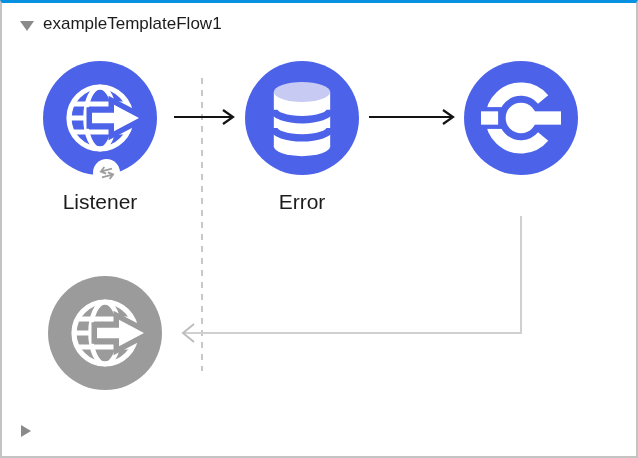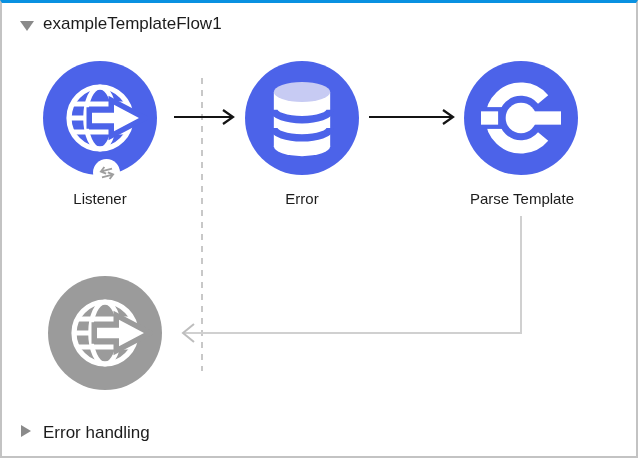--- a/index.html
+++ b/index.html
@@ -22,21 +22,21 @@
     border-top:10px solid var(--triangle-gray);cursor:pointer}
   .tri-right{position:absolute;width:0;height:0;
     border-top:6.5px solid transparent;border-bottom:6.5px solid transparent;
     border-left:10px solid var(--triangle-gray);cursor:pointer}
   .section-title{position:absolute;font-size:17px;color:var(--text-color);
     white-space:nowrap;cursor:default}
   .node{position:absolute;width:114px;height:114px;border-radius:50%;
     display:flex;align-items:center;justify-content:center;cursor:pointer}
   .node.blue{background:var(--node-blue);color:var(--node-blue)}
   .node.gray{background:var(--node-gray);color:var(--node-gray)}
-  .node-label{position:absolute;transform:translateX(-50%);font-size:15px;
+  .node-label{position:absolute;transform:translateX(-50%);font-size:21px;
     color:var(--text-color);white-space:nowrap;cursor:default}
   .badge{position:absolute;left:50px;top:98px;width:27px;height:27px;border-radius:50%;
     background:#fff;display:flex;align-items:center;justify-content:center}
   .ink{stroke:#fff;fill:none}
   .dbtop{fill:var(--db-top)}
   .dbcut{stroke:var(--node-blue);fill:none}
 </style>
 </head>
 <body>
 
@@ -99,30 +99,28 @@
 
   <div class="node blue" style="left:462px;top:58px">
     <svg width="80" height="80" viewBox="-18 -18 36 36">
       <path d="M9.96,-8.36 A13,13 0 1 0 9.96,8.36" fill="none" stroke="#fff" stroke-width="6"></path>
       <rect x="-22" y="-4.9" width="13.5" height="9.8" fill="currentColor"></rect>
       <rect x="-20.8" y="-3" width="10.5" height="6" fill="#fff"></rect>
       <circle r="6.9" fill="#fff"></circle>
       <rect x="4.5" y="-3" width="16" height="6" fill="#fff"></rect>
     </svg>
   </div>
-  <div class="node-label" style="left:520px;top:187px">Parse Template</div>
 
   <div class="node gray" style="left:46px;top:273px">
     <svg width="96" height="96" viewBox="-24 -24 48 48">
       <circle class="ink" r="15.5" stroke-width="2.6"></circle>
       <ellipse class="ink" rx="7.2" ry="15.5" stroke-width="2.4"></ellipse>
       <path class="ink" stroke-width="2.4" d="M-13.6,-7 H13.6 M-13.6,7 H13.6 M-15.5,0 H0"></path>
       <g>
         <polygon points="-4,-2.6 7,-2.6 7,-6.6 19.5,0 7,6.6 7,2.6 -4,2.6" fill="currentColor" stroke="currentColor" stroke-width="5.5"></polygon>
         <polygon points="-4,-2.6 7,-2.6 7,-6.6 19.5,0 7,6.6 7,2.6 -4,2.6" fill="#fff"></polygon>
       </g>
     </svg>
   </div>
 
   <div class="tri-right" style="left:19px;top:422px"></div>
-  <div class="section-title" style="left:41px;top:420px">Error handling</div>
 
 </div>
 
 </body></html>

